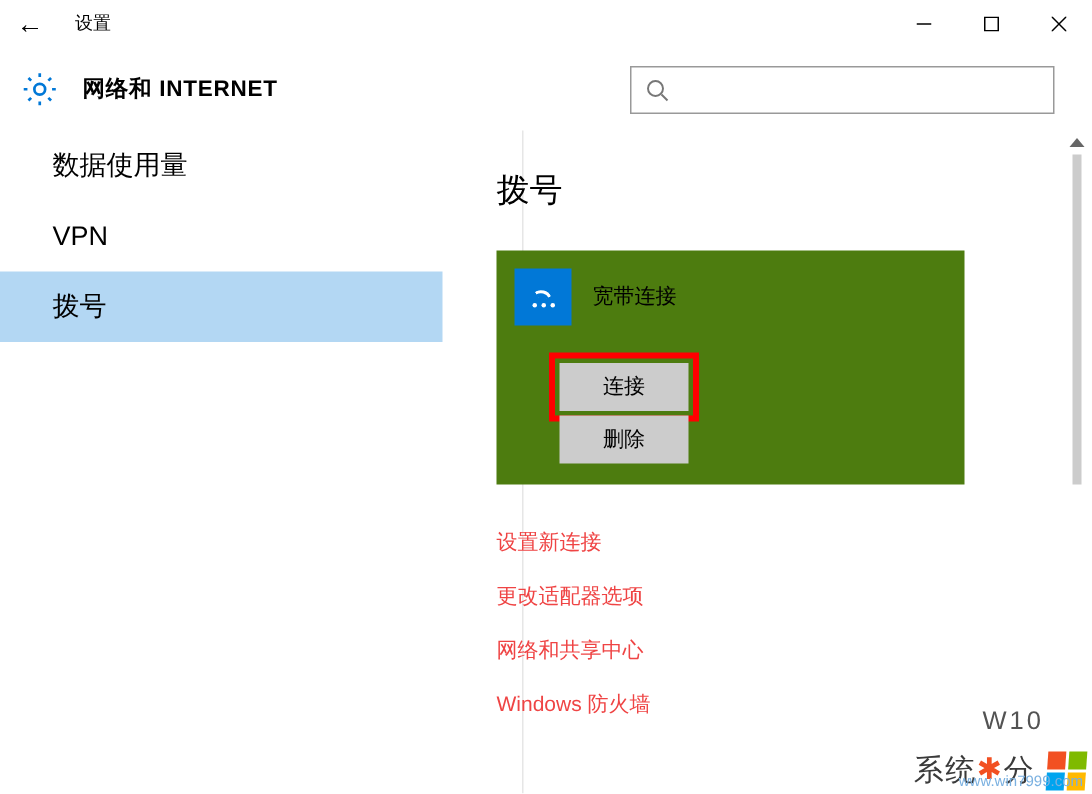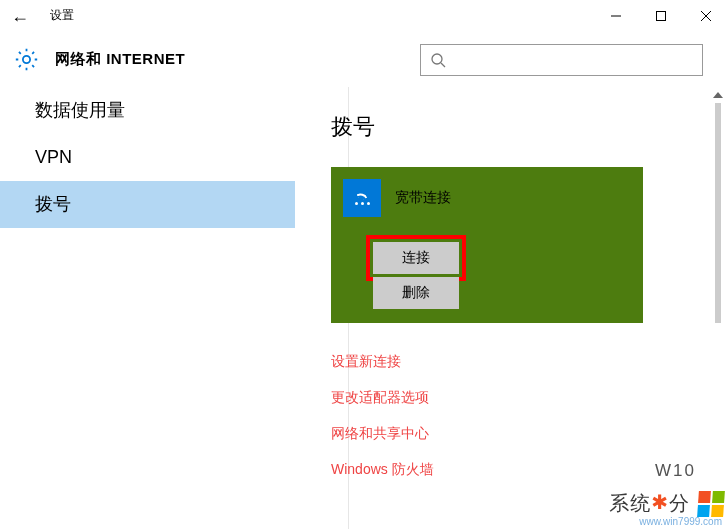--- a/index.html
+++ b/index.html
@@ -43,21 +43,21 @@
     .conn-icon .dot { width:3px;height:3px;background:#fff;border-radius:50%; }
     .conn-label { font-size: 14px; margin-left: 14px; }
     .conn-row2 { display: flex; gap: 3px; margin-top: 25px; padding-left: 30px; flex-direction: column; }
     .btn { width: 86px; height: 32px; background: #cccccc; border: none; font-size: 14px; font-family: inherit; }
     .btn-hl { outline: 4px solid #ff0000; outline-offset: 3px; }
 
     .link { color: #ef4444; font-size: 14px; display: block; margin-bottom: 18px; }
     .related-title { font-size: 21px; font-weight: 400; margin: 18px 0 22px 0; }
 
     
-    .watermark { position: absolute; right: 4px; bottom: 12px; display: flex; align-items: flex-end; gap: 8px; }
+    .watermark { position: absolute; right: 4px; bottom: 2px; display: flex; align-items: flex-end; gap: 8px; }
     .wm-tiles { display: grid; grid-template-columns: 12px 12px; grid-template-rows: 12px 12px; gap: 2px; transform: skewX(-4deg); }
     .wm-tiles div:nth-child(1){background:#f25022}
     .wm-tiles div:nth-child(2){background:#7fba00}
     .wm-tiles div:nth-child(3){background:#00a4ef}
     .wm-tiles div:nth-child(4){background:#ffb900}
     .wm-text { font-size: 20px; letter-spacing: 1px; color: #3a3a3a; margin-left: 16px; }
     .wm-text .o { color:#f25022; display:inline-block; transform: translateY(-1px); }
     .wm-url { position: absolute; right: 6px; bottom: 2px; font-size: 10px; color: #7ab0e0; }
     .wm-wif { position:absolute; right:28px; top:-29px; color:#535353; font-size:17px; font-weight:400; letter-spacing:2px; }
   </style>

